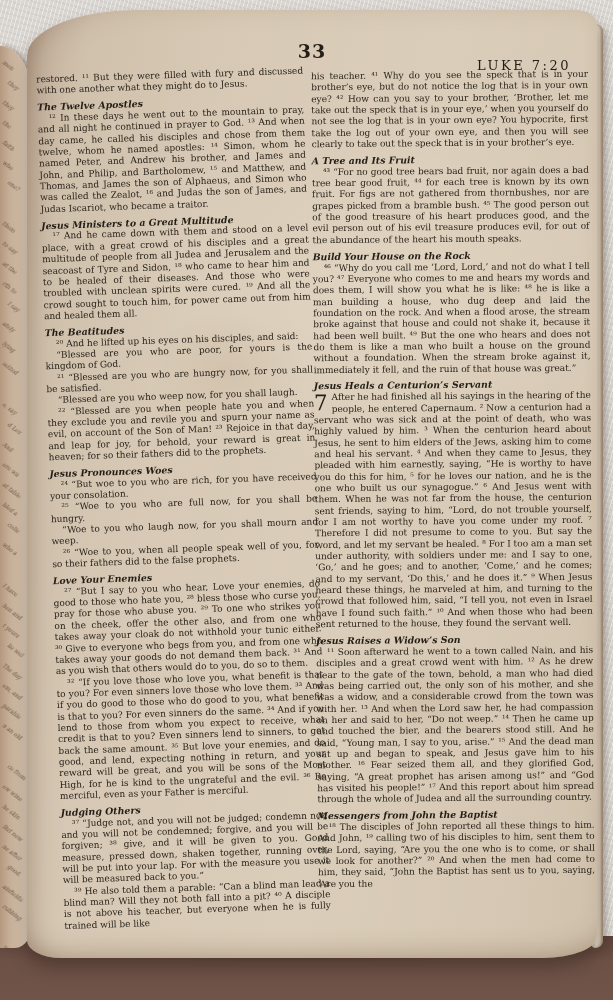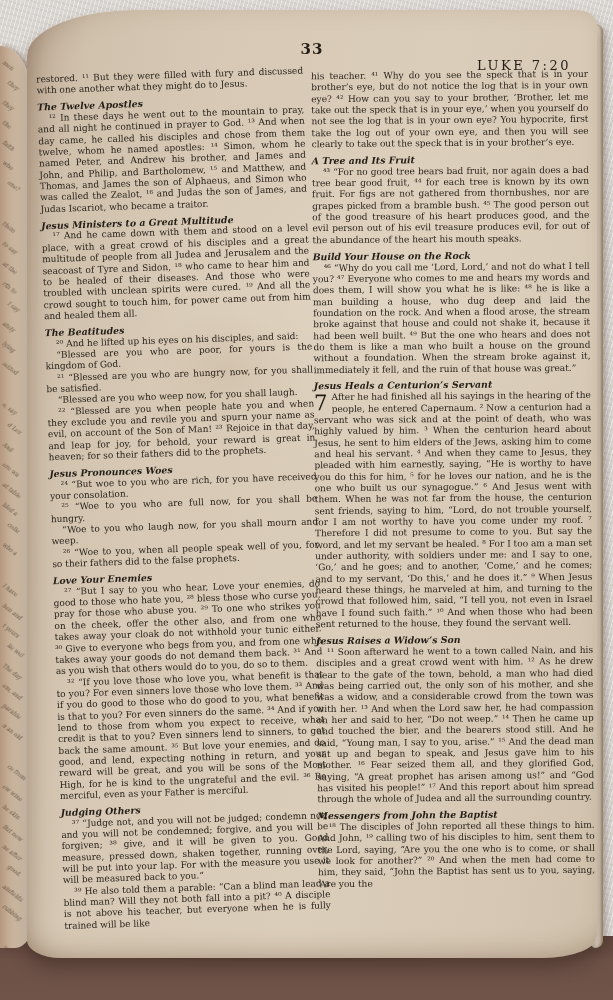--- a/index.html
+++ b/index.html
@@ -53,21 +53,21 @@
       radial-gradient(ellipse 420px 260px at 62% 30%, rgba(255,250,238,.18), rgba(0,0,0,0) 70%),
       linear-gradient(100deg,#b3a08c 0%,#c6b4a0 3.5%,#d0c1ad 9%,#d7c9b5 28%,#dacdb9 58%,#d6c8b4 84%,#cfc1ac 100%);
     border-top-left-radius:110px 46px;
     border-top-right-radius:22px 14px;
     border-bottom-left-radius:34px 18px;
     border-bottom-right-radius:54px 22px;
     box-shadow:0 10px 16px rgba(45,28,20,.38), inset 0 -16px 26px -14px rgba(125,95,70,.38), inset 16px 0 34px -20px rgba(105,78,55,.55);
   }
   .page-num{
     position:absolute;top:30px;left:0;right:0;text-align:center;
-    font-size:15px;font-weight:bold;color:#241e16;letter-spacing:1px;
+    font-size:19px;font-weight:bold;color:#241e16;letter-spacing:1px;
   }
   .running-head{
     position:absolute;top:48px;right:26px;
     font-size:13px;font-weight:normal;color:#241e16;letter-spacing:2.5px;margin-left:46px;
   }
   .col{
     position:absolute;top:60px;
     font-size:9px;line-height:11.35px;color:#2b241c;
     text-align:justify;
   }

